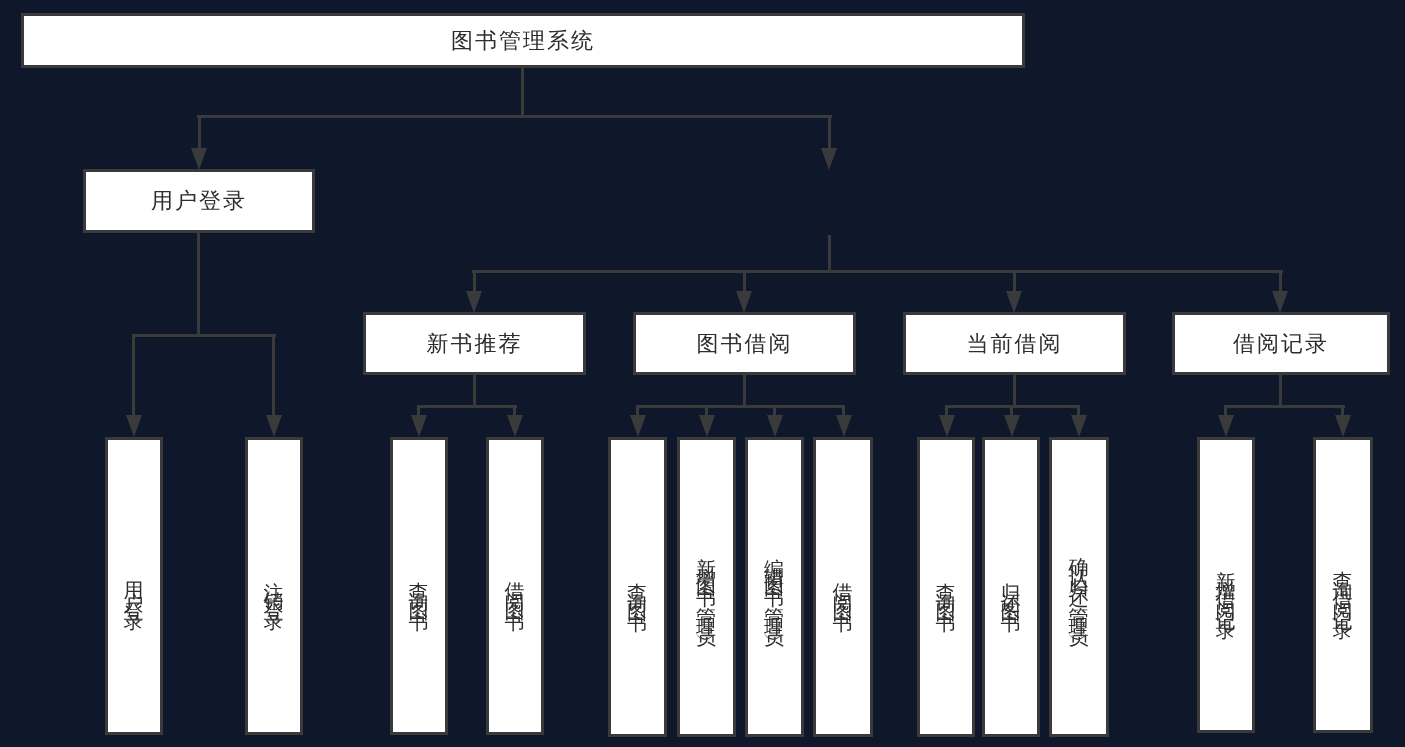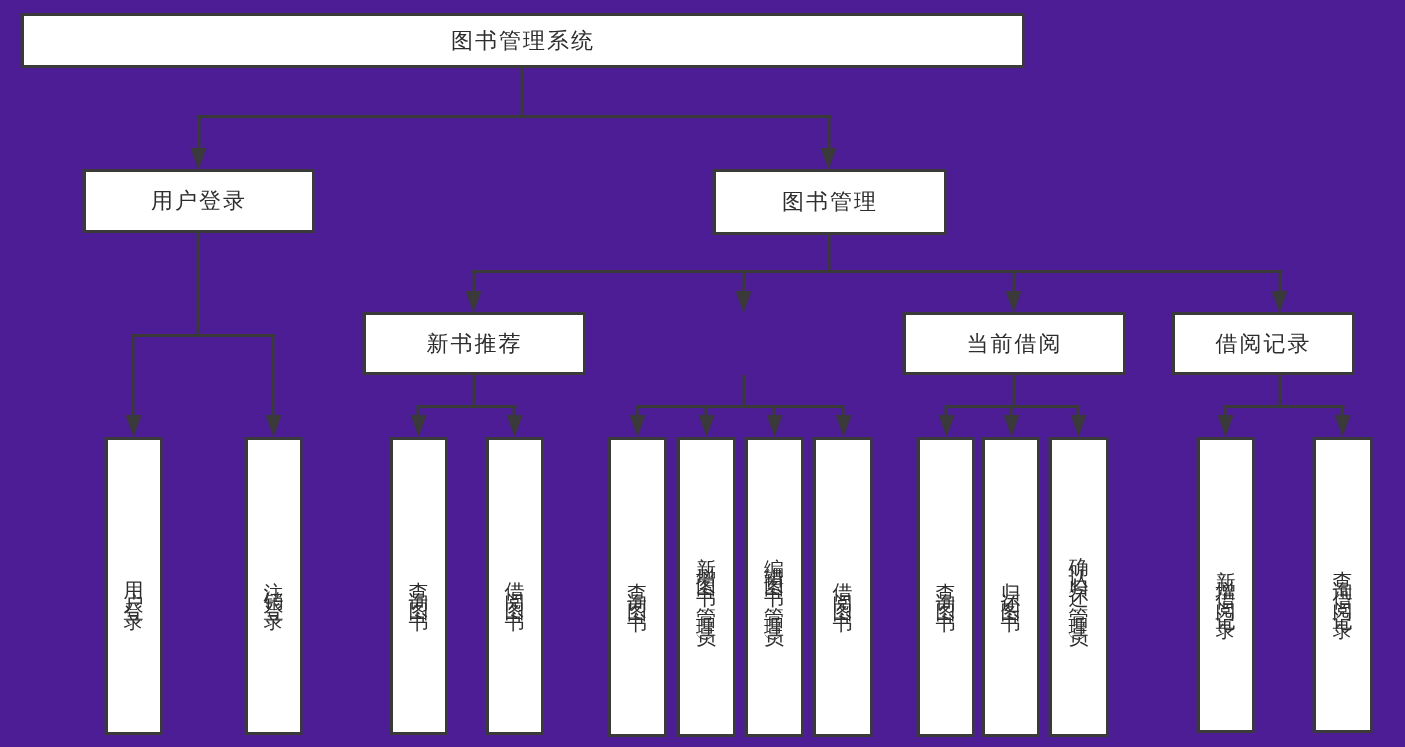--- a/index.html
+++ b/index.html
@@ -1,17 +1,17 @@
 <!DOCTYPE html>
 <html><head>
 <meta charset="utf-8">
 <style>
   html,body{margin:0;padding:0;background:#ffffff;}
   #stage{
-    position:relative;width:1405px;height:747px;background:#4c1d95;overflow:hidden;
+    position:relative;width:1405px;height:747px;background:#0f172a;overflow:hidden;
     font-family:"Liberation Sans","DejaVu Sans",sans-serif;
     text-decoration:underline;
   }
   .box{
     position:absolute;box-sizing:border-box;border:3px solid #3a3a3a;background:#ffffff;
     display:flex;align-items:center;justify-content:center;color:#2d2d2d;
   }
   .h-label{font-size:22px;letter-spacing:2px;white-space:nowrap;}
   .v-box{
     writing-mode:vertical-lr;text-orientation:mixed;
@@ -36,43 +36,43 @@
   <div class="box h-label" style="left:21px;top:13px;width:1004px;height:55px;">图书管理系统</div>
 
   <div class="line" style="left:521px;top:68px;width:3px;height:50px;"></div>
   <div class="line" style="left:197px;top:115px;width:635px;height:3px;"></div>
   <div class="line" style="left:198px;top:118px;width:3px;height:32px;"></div>
   <div class="arrow" style="left:191px;top:148px;"></div>
   <div class="line" style="left:828px;top:118px;width:3px;height:32px;"></div>
   <div class="arrow" style="left:821px;top:148px;"></div>
 
   <div class="box h-label" style="left:83px;top:169px;width:232px;height:64px;">用户登录</div>
-  <div class="box h-label" style="left:713px;top:169px;width:234px;height:66px;">图书管理</div>
 
   <div class="line" style="left:197px;top:233px;width:3px;height:101px;"></div>
   <div class="line" style="left:132px;top:334px;width:144px;height:3px;"></div>
   <div class="line" style="left:132px;top:337px;width:3px;height:81px;"></div>
   <div class="arrow" style="left:126px;top:415px;"></div>
   <div class="line" style="left:272px;top:337px;width:3px;height:81px;"></div>
   <div class="arrow" style="left:266px;top:415px;"></div>
 
   <div class="line" style="left:828px;top:235px;width:3px;height:38px;"></div>
   <div class="line" style="left:472px;top:270px;width:811px;height:3px;"></div>
   <div class="line" style="left:473px;top:273px;width:3px;height:22px;"></div>
   <div class="arrow" style="left:466px;top:291px;"></div>
   <div class="line" style="left:743px;top:273px;width:3px;height:22px;"></div>
   <div class="arrow" style="left:736px;top:291px;"></div>
   <div class="line" style="left:1013px;top:273px;width:3px;height:22px;"></div>
   <div class="arrow" style="left:1006px;top:291px;"></div>
   <div class="line" style="left:1279px;top:273px;width:3px;height:22px;"></div>
   <div class="arrow" style="left:1272px;top:291px;"></div>
 
   <div class="box h-label" style="left:363px;top:312px;width:223px;height:63px;">新书推荐</div>
+  <div class="box h-label" style="left:633px;top:312px;width:223px;height:63px;">图书借阅</div>
   <div class="box h-label" style="left:903px;top:312px;width:223px;height:63px;text-align:center;">当前借阅</div>
-  <div class="box h-label" style="left:1172px;top:312px;width:183px;height:63px;">借阅记录</div>
+  <div class="box h-label" style="left:1172px;top:312px;width:218px;height:63px;">借阅记录</div>
 
   <div class="line" style="left:473px;top:375px;width:3px;height:33px;"></div>
   <div class="line" style="left:417px;top:405px;width:100px;height:3px;"></div>
   <div class="line" style="left:417px;top:408px;width:3px;height:10px;"></div>
   <div class="arrow" style="left:411px;top:415px;"></div>
   <div class="line" style="left:513px;top:408px;width:3px;height:10px;"></div>
   <div class="arrow" style="left:507px;top:415px;"></div>
 
   <div class="line" style="left:743px;top:375px;width:3px;height:33px;"></div>
   <div class="line" style="left:636px;top:405px;width:209px;height:3px;"></div>

